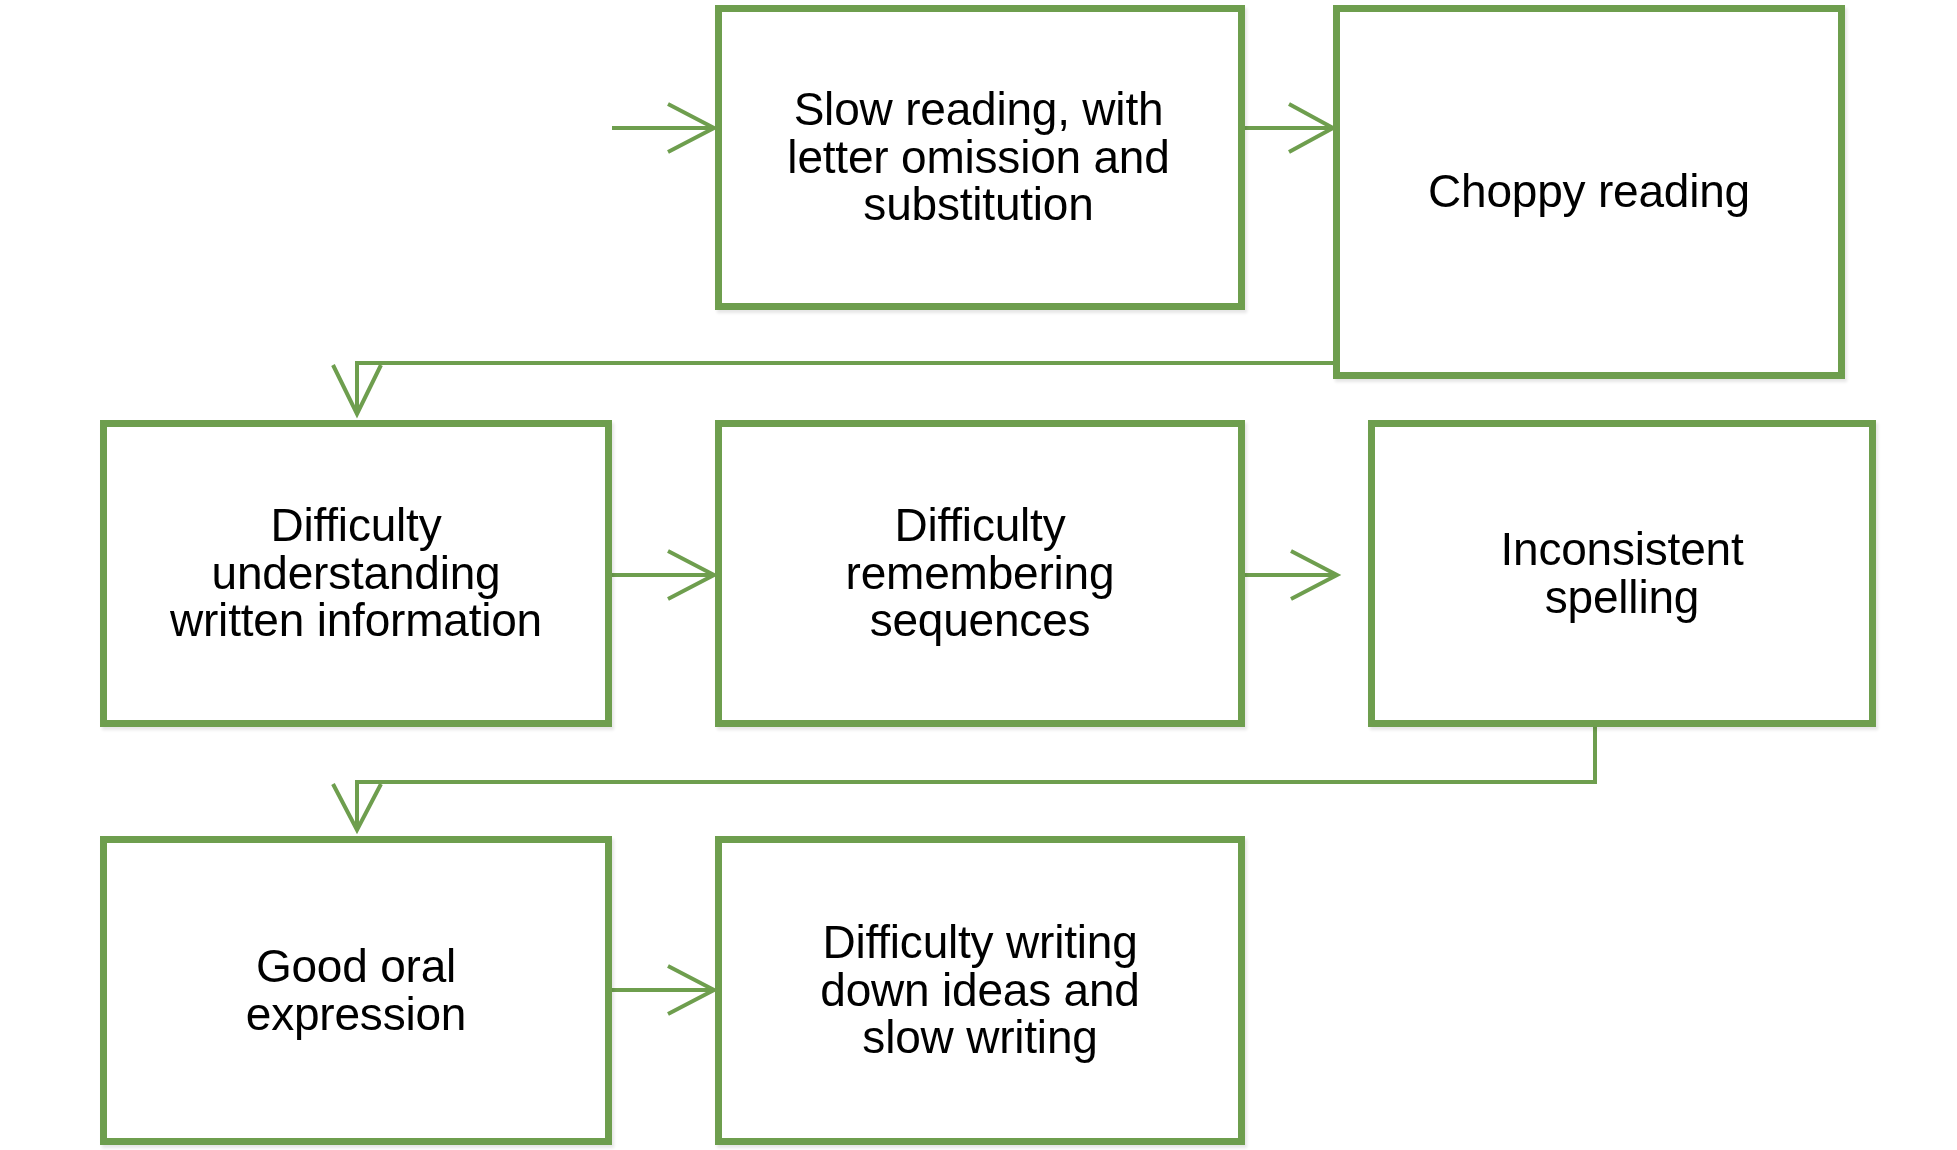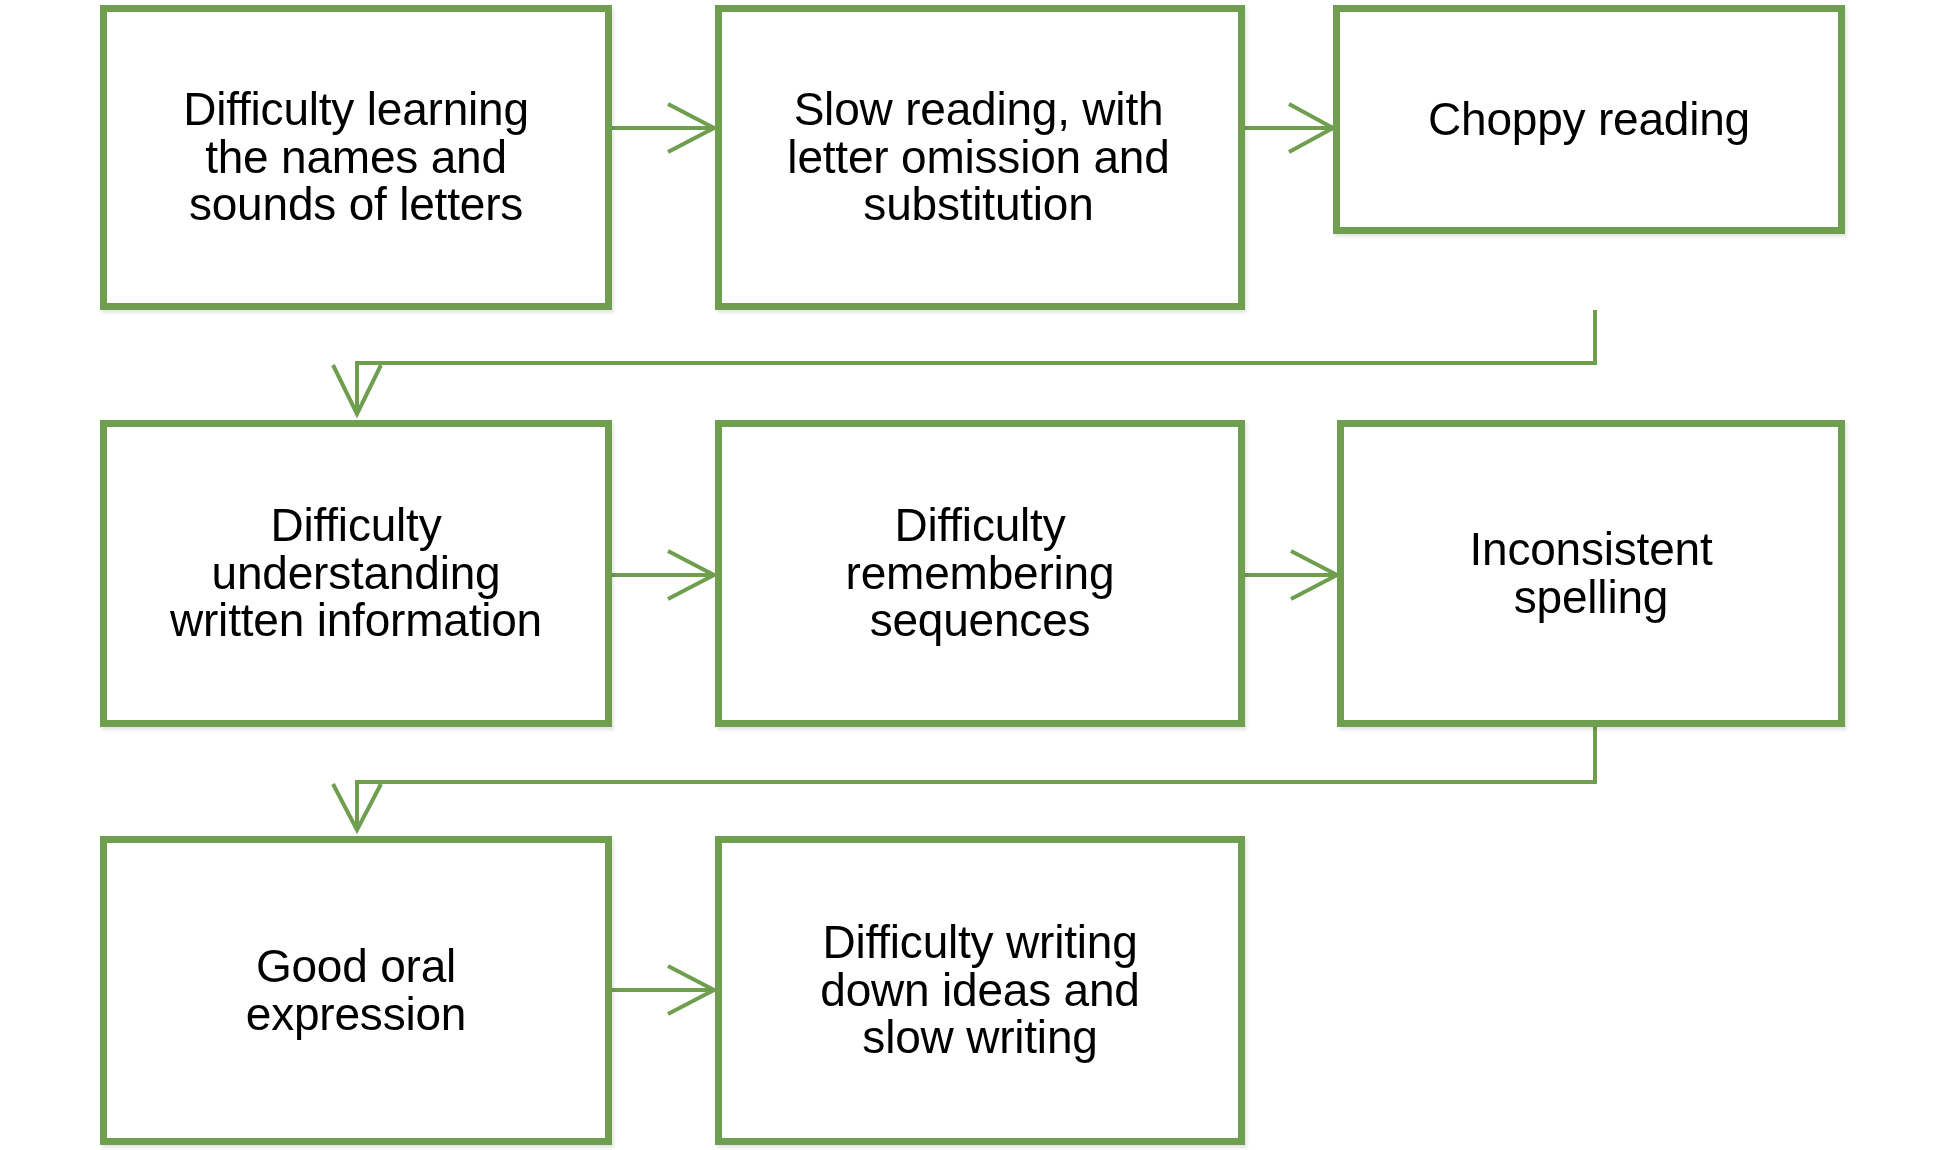--- a/index.html
+++ b/index.html
@@ -78,39 +78,36 @@
       <path d="M 1595 727 L 1595 782 L 357 782 L 357 828" fill="none" stroke="#6E9E4E" stroke-width="4" stroke-linejoin="miter"></path>
       <path d="M 333 784 L 357 830 L 381 784" fill="none" stroke="#6E9E4E" stroke-width="4" stroke-linejoin="miter" stroke-linecap="butt"></path>
     </g>
 
     <g>
       <path d="M 612 990 L 712 990" fill="none" stroke="#6E9E4E" stroke-width="4"></path>
       <path d="M 668 966 L 714 990 L 668 1014" fill="none" stroke="#6E9E4E" stroke-width="4" stroke-linejoin="miter" stroke-linecap="butt"></path>
     </g>
   </svg>
 
-  <div class="node" style="left:100px; top:5px; width:512px; height:305px;">Difficulty learning
-the names and
-sounds of letters</div>
 
   <div class="node" style="left:715px; top:5px; width:530px; height:305px;padding-left:23px;">Slow reading, with
 letter omission and
 substitution</div>
 
-  <div class="node" style="left:1333px; top:5px; width:512px; height:229px;">Choppy reading</div>
+  <div class="node" style="left:1333px; top:5px; width:512px; height:374px;">Choppy reading</div>
 
   <div class="node" style="left:100px; top:420px; width:512px; height:307px;">Difficulty
 understanding
 written information</div>
 
   <div class="node" style="left:715px; top:420px; width:530px; height:307px;">Difficulty
 remembering
 sequences</div>
 
-  <div class="node" style="left:1337px; top:420px; width:508px; height:307px;">Inconsistent
+  <div class="node" style="left:1368px; top:420px; width:508px; height:307px;">Inconsistent
 spelling</div>
 
   <div class="node" style="left:100px; top:836px; width:512px; height:309px;">Good oral
 expression</div>
 
   <div class="node" style="left:715px; top:836px; width:530px; height:309px;">Difficulty writing
 down ideas and
 slow writing</div>
 
 </div>

